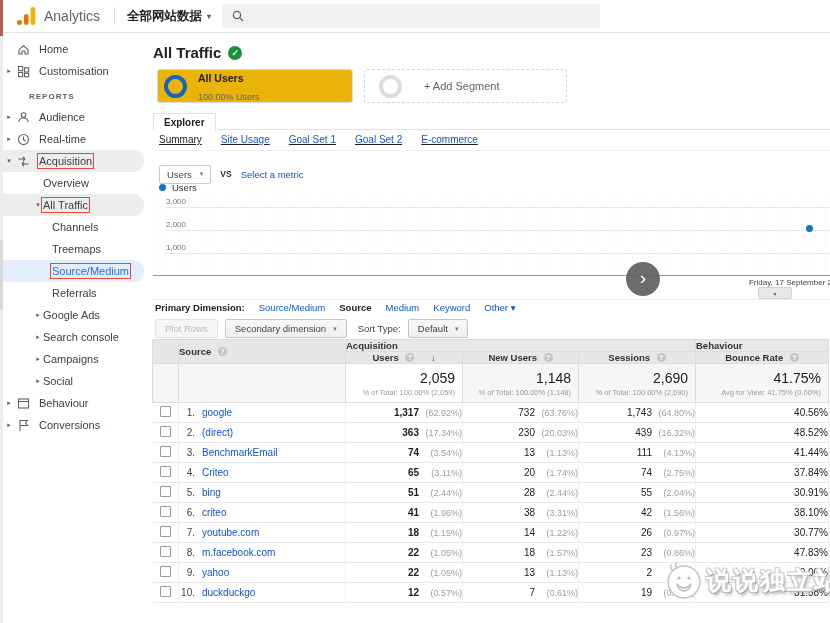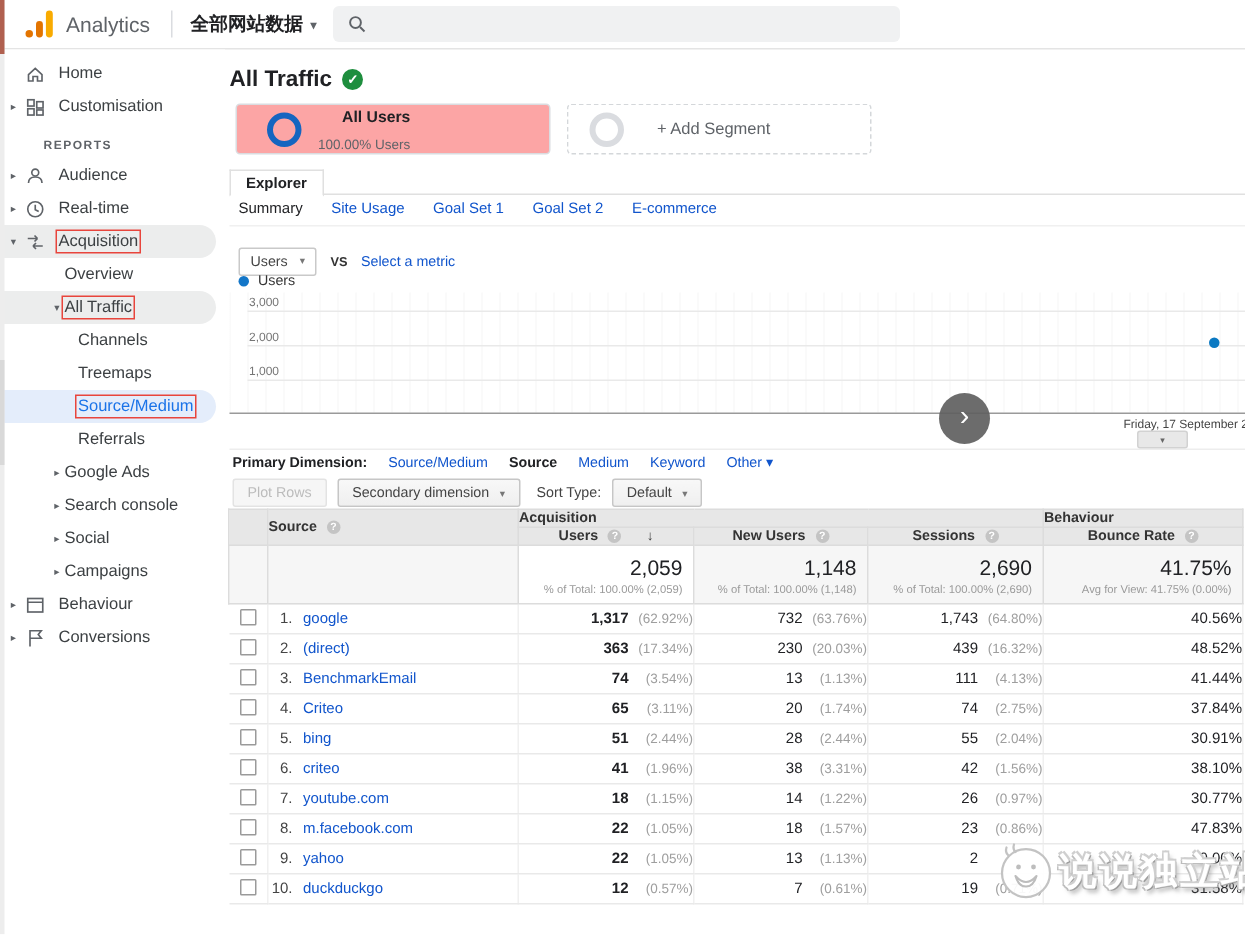--- a/index.html
+++ b/index.html
@@ -37,31 +37,31 @@
   .ann{outline:1px solid #e8453c;outline-offset:1px;}
   .side-section{font-size:8px;font-weight:bold;letter-spacing:1px;color:#5f6368;padding:10px 0 5px 29px;}
 
   
   .content{position:absolute;left:150px;top:0;right:0;bottom:0;}
   .title-row{position:absolute;left:3px;top:11px;display:flex;align-items:center;gap:7px;}
   .title-row h1{margin:0;font-size:15px;font-weight:bold;color:#202124;}
   .badge{width:14px;height:14px;border-radius:50%;background:#1e8e3e;color:#fff;font-size:9px;font-weight:bold;
          display:flex;align-items:center;justify-content:center;}
   .segments{position:absolute;left:7px;top:36px;display:flex;gap:11px;}
-  .segment-card{width:188px;height:32px;border:1px solid #dadce0;border-radius:3px;background:#fca5a5;display:flex;align-items:center;padding-left:20px;cursor:pointer;text-align:right;}
+  .segment-card{width:188px;height:32px;border:1px solid #dadce0;border-radius:3px;background:#eab308;display:flex;align-items:center;padding-left:6px;cursor:pointer;}
   .ring{width:15px;height:15px;border:4px solid #1565c0;border-radius:50%;margin-right:11px;flex:0 0 auto;}
   .ring.gray{border-color:#dadce0;}
   .seg-name{font-size:10.5px;font-weight:bold;color:#202124;line-height:12px;}
   .seg-sub{font-size:9px;color:#5f6368;}
   .add-card{width:187px;height:32px;border:1px dashed #d4d7da;border-radius:3px;display:flex;align-items:center;padding-left:14px;color:#5f6368;font-size:11px;cursor:pointer;gap:11px;}
 
   .tabbar{position:absolute;left:3px;right:0;top:78px;height:18px;border-bottom:1px solid #e0e0e0;}
   .tab{display:inline-block;border:1px solid #e0e0e0;border-bottom:1px solid #fff;background:#fff;position:relative;top:1px;
        padding:3px 10px 2px;font-size:10px;font-weight:bold;color:#202124;cursor:pointer;}
-  .subtabs{position:absolute;left:9px;top:101px;display:flex;gap:19px;font-size:10px;}
+  .subtabs{position:absolute;left:9px;top:101px;display:flex;gap:19px;font-size:10px;text-decoration:underline;}
   .subtab{color:#15c;cursor:pointer;white-space:nowrap;}
   .subtab.active{color:#202124;}
   .subline{position:absolute;left:3px;right:0;top:117px;border-bottom:1px solid #f0f0f0;}
 
   .metric-row{position:absolute;left:9px;top:124px;display:flex;align-items:center;}
   .users-btn{border:1px solid #c9c9c9;border-radius:2px;background:#fff;padding:3px 7px;font-size:9.5px;color:#444;
              display:flex;align-items:center;gap:8px;cursor:pointer;}
   .users-btn .caret{font-size:7px;color:#777;}
   .vs{font-size:8.5px;font-weight:bold;color:#333;margin:12px 9px;}
   .linkblue{color:#15c;font-size:9.5px;cursor:pointer;}
@@ -240,25 +240,25 @@
         <div class="side-item ind1">
           <span class="caret">▸</span>
           <span class="slabel">Google Ads</span>
         </div>
         <div class="side-item ind1">
           <span class="caret">▸</span>
           <span class="slabel">Search console</span>
         </div>
         <div class="side-item ind1">
           <span class="caret">▸</span>
+          <span class="slabel">Campaigns</span>
+        </div>
+        <div class="side-item ind1">
+          <span class="caret">▸</span>
           <span class="slabel">Social</span>
-        </div>
-        <div class="side-item ind1">
-          <span class="caret">▸</span>
-          <span class="slabel">Campaigns</span>
         </div>
         <div class="side-item ind0">
           <span class="caret">▸</span>
           <span class="sicon">
             <svg width="13" height="13" viewBox="0 0 13 13">
               <rect x="1.5" y="2" width="10" height="9" fill="none" stroke="#5f6368" stroke-width="1.1"></rect>
               <line x1="1.5" y1="4.5" x2="11.5" y2="4.5" stroke="#5f6368" stroke-width="1.1"></line>
             </svg>
           </span>
           <span class="slabel">Behaviour</span>

